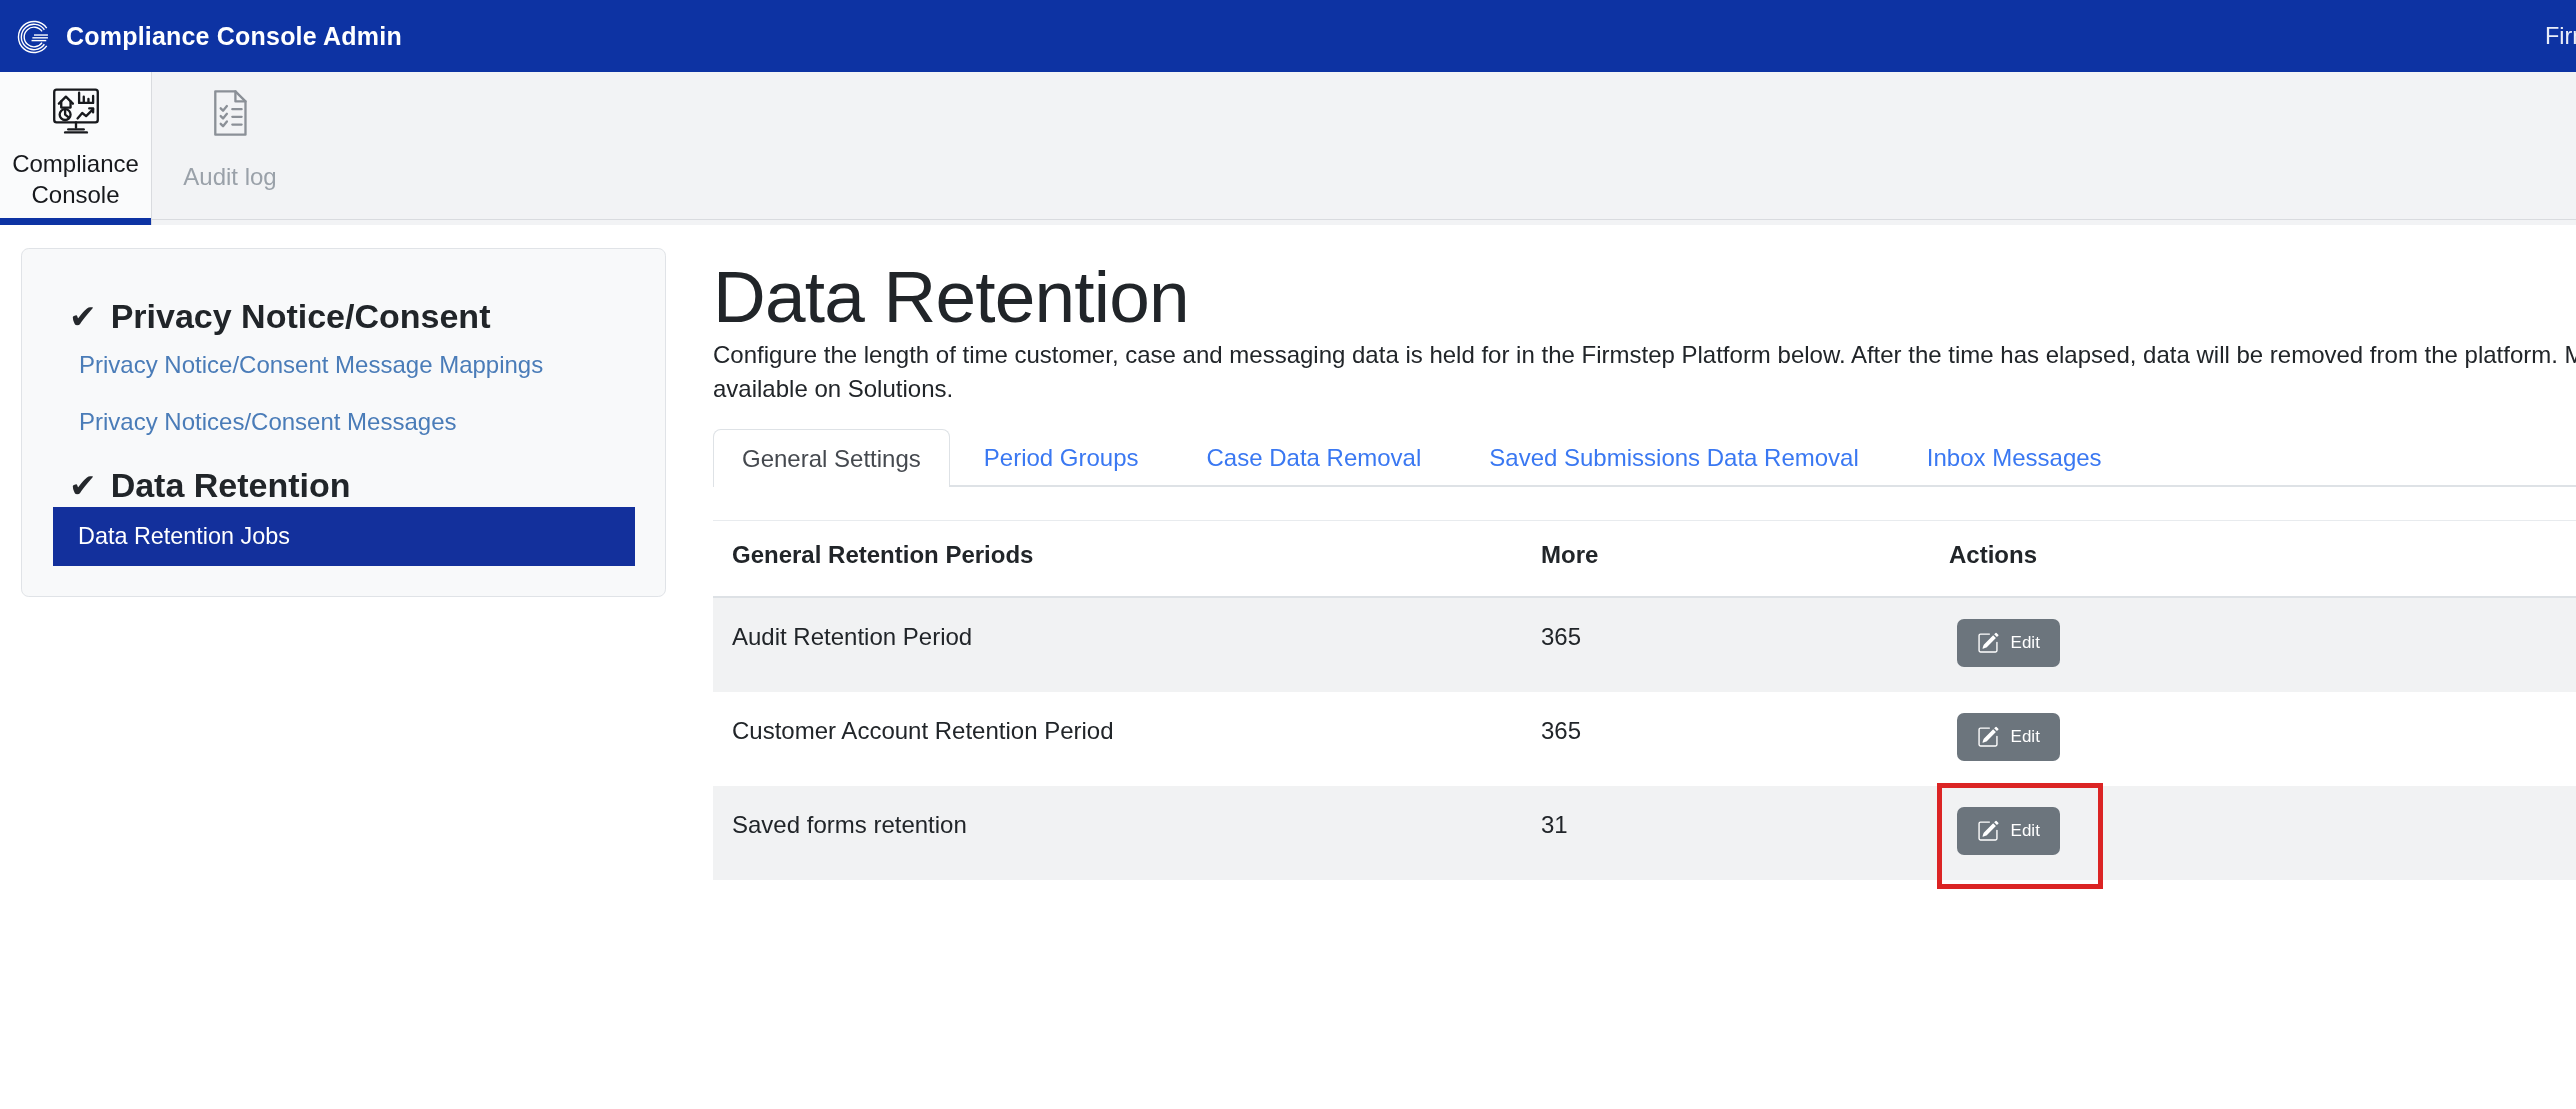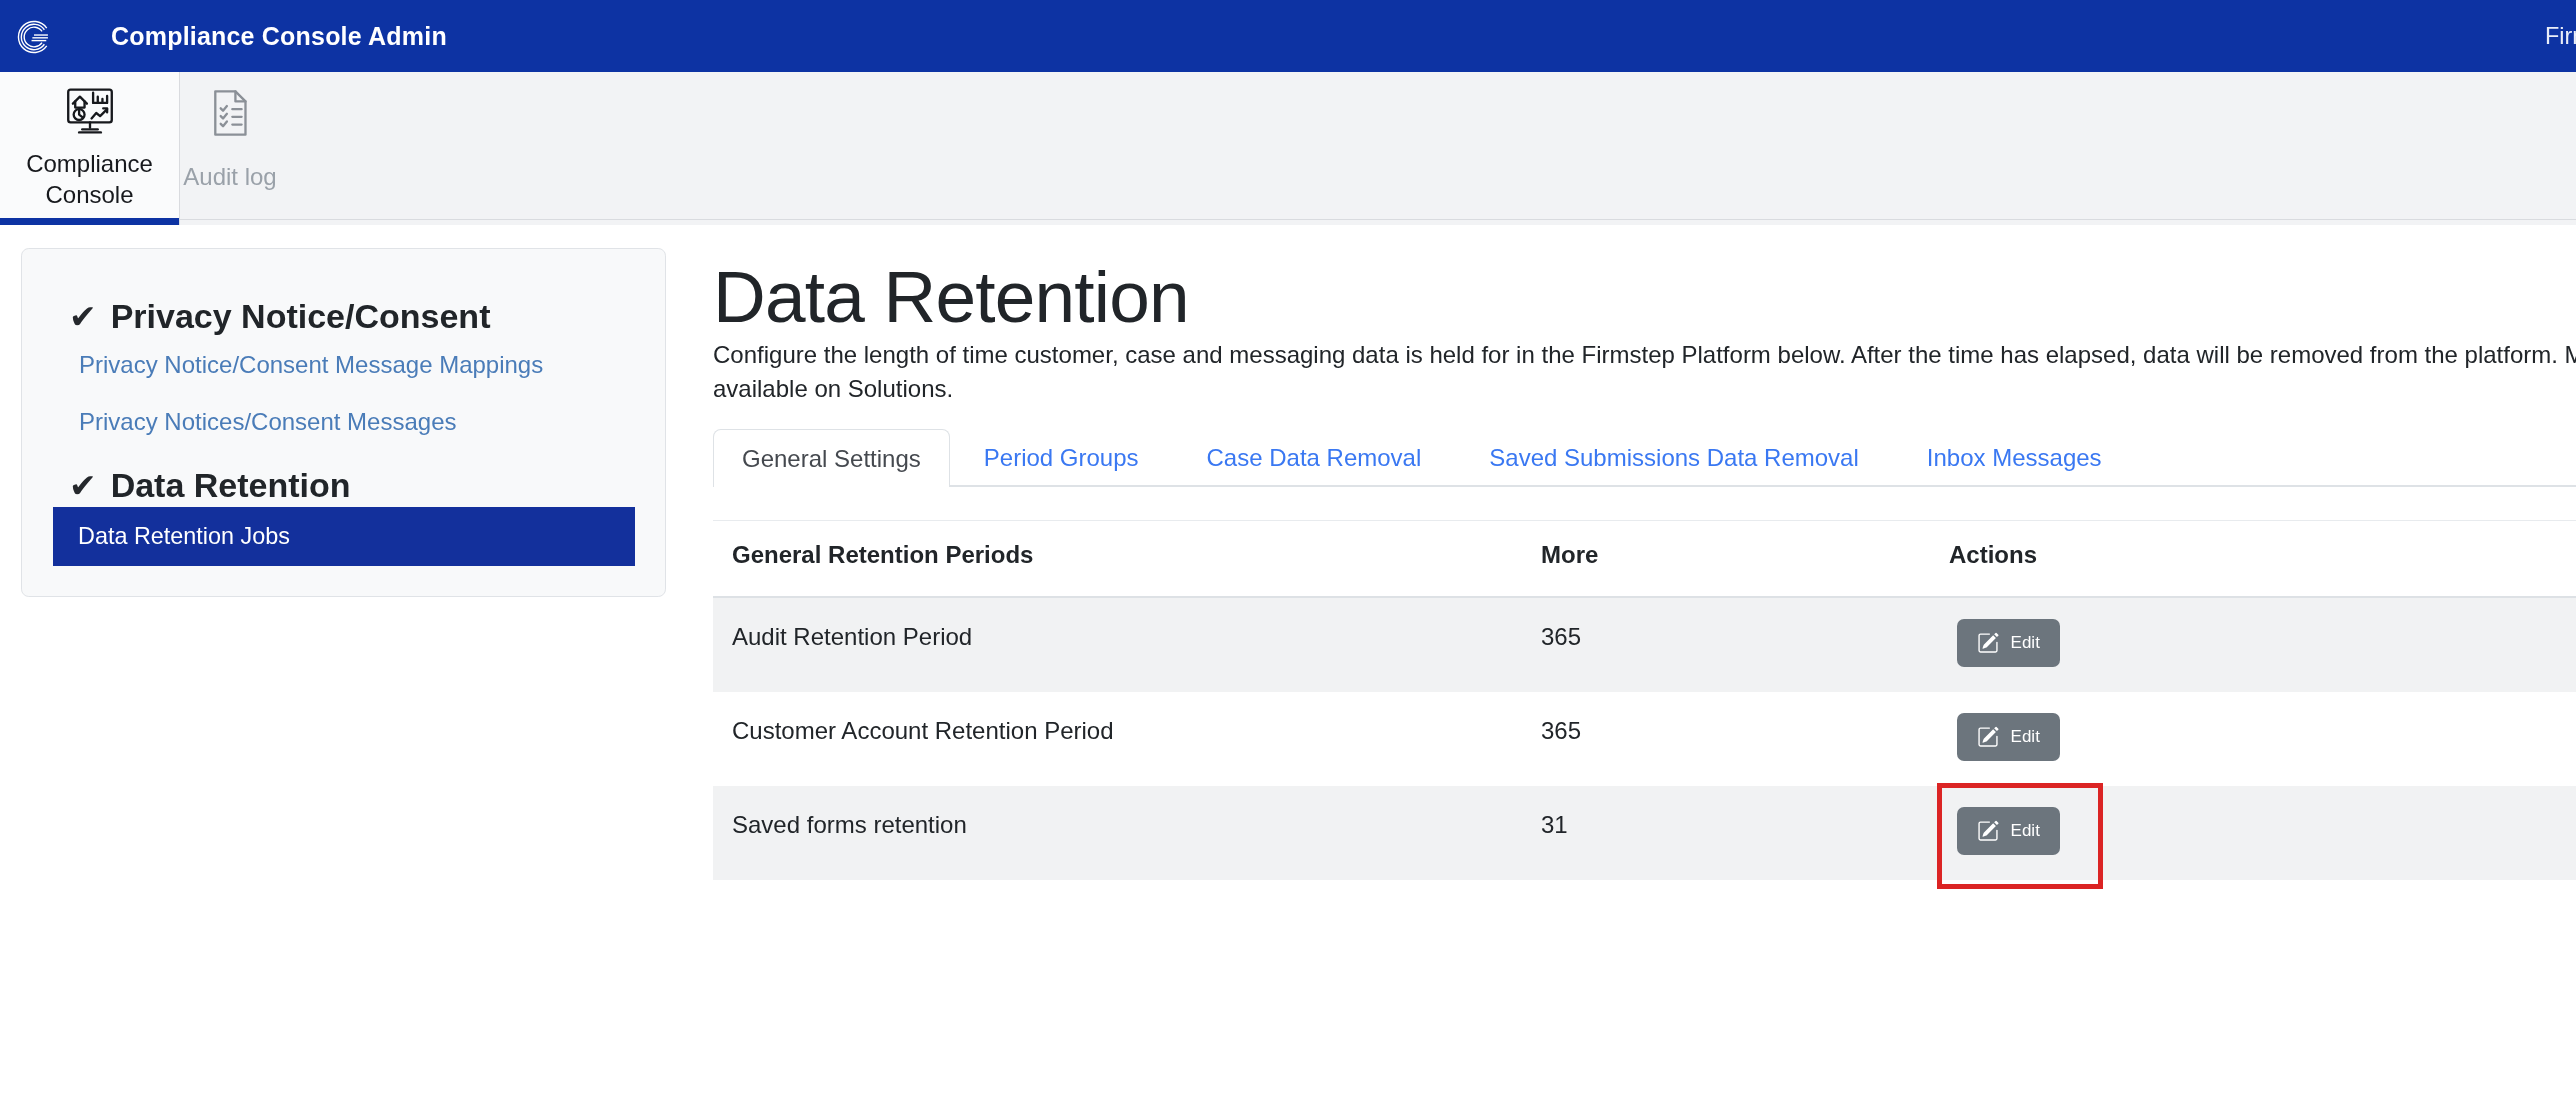--- a/index.html
+++ b/index.html
@@ -4,30 +4,30 @@
 <style>
   * { margin:0; padding:0; box-sizing:border-box; }
   html,body { width:2576px; height:1109px; overflow:hidden; background:#fff;
     font-family:"Liberation Sans","DejaVu Sans",sans-serif; color:#212529; }
 
   
   .topbar { position:absolute; left:0; top:0; width:2576px; height:72px;
     background:#0d33a3; display:flex; align-items:center; }
   .topbar .logo { position:absolute; left:15.6px; top:19px; width:36px; height:36px; }
   .topbar .title { position:absolute; left:66px; top:0; height:72px; line-height:72px;
-    color:#ffffff; font-size:25px; font-weight:600; letter-spacing:0.2px;margin-left:45px; }
+    color:#ffffff; font-size:25px; font-weight:600; letter-spacing:0.2px; }
   .topbar .right-text { position:absolute; left:2545px; top:0; height:72px; line-height:72px;
     color:#e9edf8; font-size:23.4px; font-weight:500; white-space:nowrap; }
 
   
   .appstrip { position:absolute; left:0; top:72px; width:2576px; height:153px; background:#f2f3f5; }
   .appstrip .gray-line { position:absolute; left:0; bottom:4.7px; width:2576px; height:1.6px; background:#d9dbdf; }
   .apptab { position:absolute; top:0; height:147px; display:flex; flex-direction:column;
     align-items:center; justify-content:flex-start; cursor:pointer; }
-  .apptab.active { left:0; width:180px; background:#fafbfc; border-right:1.6px solid #d9dbdf; height:153px; }
+  .apptab.active { left:0; width:152px; background:#fafbfc; border-right:1.6px solid #d9dbdf; height:153px; }
   .apptab.active .blue-underline { position:absolute; left:0; bottom:0; width:100%; height:7px; background:#0d33a3; }
   .apptab .icon-box { margin-top:12.5px; height:56px; display:flex; align-items:center; justify-content:center; }
   .apptab .lbl { font-size:24px; line-height:31px; text-align:center; margin-top:7.8px; width:133px; }
   .apptab.active .lbl { color:#17191d; }
   .apptab.inactive { left:152px; width:156px; }
   .apptab.inactive .lbl { color:#9aa1a9; margin-top:20.3px; }
 
   
   .sidecard { position:absolute; left:21px; top:248px; width:645px; height:349px;
     background:#f8f9fa; border:1.6px solid #e0e3e7; border-radius:7.8px; }

